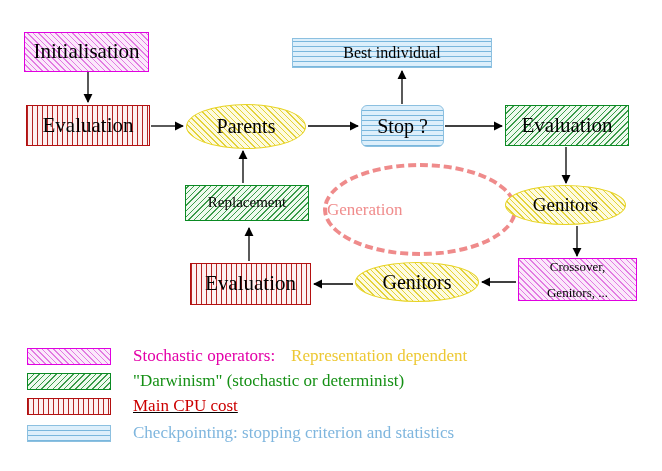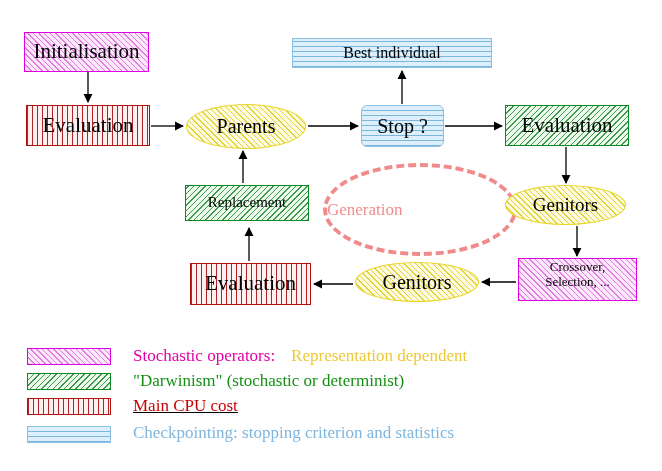--- a/index.html
+++ b/index.html
@@ -74,39 +74,39 @@
   .node-eval-top       { left:26px;  top:105px; width:124px; height:41px; font-size:21px; }
   .node-parents        { left:186px; top:104px; width:120px; height:45px; font-size:20px; }
   .node-stop           { left:361px; top:105px; width:83px;  height:42px; font-size:20px; }
   .node-selection      { left:505px; top:105px; width:124px; height:41px; font-size:21px; }
   .node-best           { left:292px; top:38px;  width:200px; height:30px; font-size:16px; }
   .node-replacement    { left:185px; top:185px; width:124px; height:36px; font-size:15px; }
   .node-eval-bottom    { left:190px; top:263px; width:121px; height:42px; font-size:21px; }
   .node-offspring      { left:355px; top:262px; width:124px; height:40px; font-size:20px; }
   .node-genitors       { left:505px; top:185px; width:121px; height:40px; font-size:19px;text-align:right; }
   .node-crossover      { left:518px; top:258px; width:119px; height:43px; font-size:13px;
-                         flex-direction: column; justify-content:flex-start; line-height:1.18; }
+                         flex-direction: column; justify-content:space-between; line-height:1.18; }
 
   .node-generation {
     position:absolute;
     left:323px; top:163px; width:186px; height:85px;
     border: 4px dashed #ef8b8b;
     border-radius: 50%;
     display:flex; align-items:center; justify-content:flex-start;
     color:#f08c8c; font-size:17px; z-index:2;
     background: transparent;
   }
 
   
   #legend { position:absolute; left:0; top:338px; width:662px; height:110px; z-index:5; }
   .legend-row { position:absolute; left:27px; height:20px; display:flex; align-items:center; }
   .legend-row:nth-child(1) { top: 8px; }
   .legend-row:nth-child(2) { top: 33px; }
   .legend-row:nth-child(3) { top: 58px; text-decoration: underline; }
-  .legend-row:nth-child(4) { top: 85px; align-items: flex-end; }
+  .legend-row:nth-child(4) { top: 85px; }
   .swatch { width:84px; height:17px; box-sizing:border-box; flex:0 0 auto; }
   .legend-text { margin-left:22px; font-size:17px; white-space:nowrap; }
   .legend-text2 { margin-left:16px; font-size:17px; white-space:nowrap; }
   .c-magenta { color:#e300a8;font-family:Liberation Serif, serif; }
   .c-gold    { color:#edc833; }
   .c-green   { color:#159015; }
   .c-red     { color:#cc0000; }
   .c-lblue   { color:#7fb6de; }
 </style>
 </head>
@@ -181,21 +181,21 @@
   <div class="node node-offspring fill-yellow ellipse">
     <span class="lbl">Genitors</span>
   </div>
 
   <div class="node node-genitors fill-yellow ellipse">
     <span class="lbl">Genitors</span>
   </div>
 
   <div class="node node-crossover fill-magenta">
     <span class="lbl">Crossover,</span>
-    <span class="lbl">Selection, ...</span>
+    <span class="lbl">Genitors, ...</span>
   </div>
 
   <div class="node-generation">
     <span>Generation</span>
   </div>
 
   <div id="legend">
 
     <div class="legend-row">
       <span class="swatch fill-magenta"></span>

